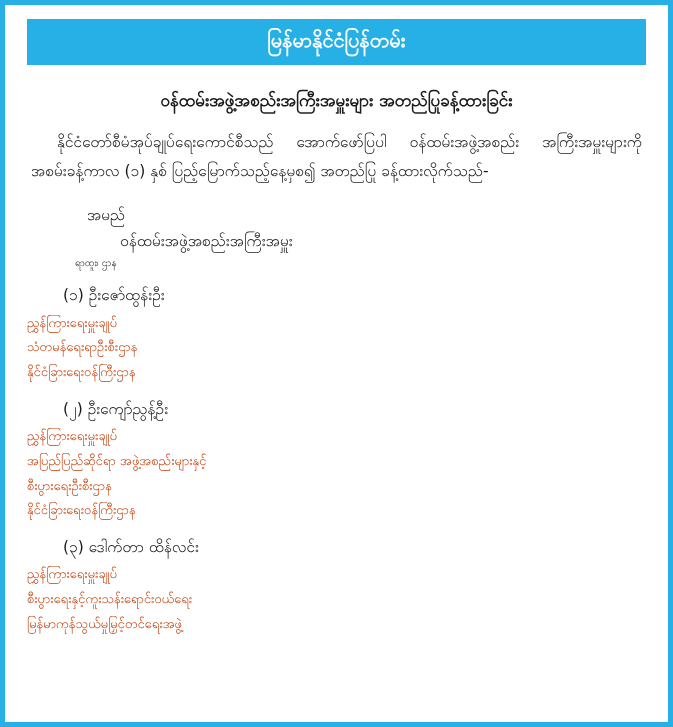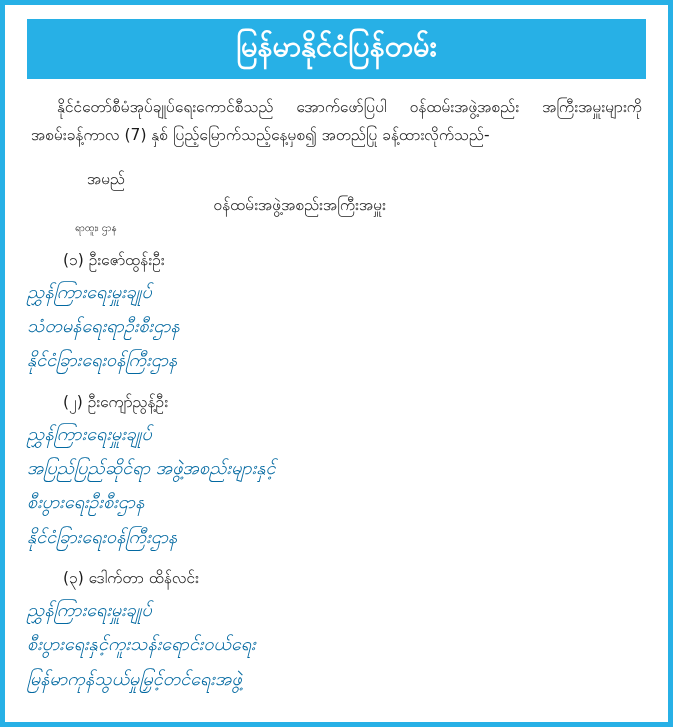--- a/index.html
+++ b/index.html
@@ -27,21 +27,21 @@
     top: 0;
     right: 0;
     bottom: 0;
     padding: 14px 22px 10px 22px;
     box-sizing: border-box;
   }
   .title-band {
     background: #27b0e6;
     color: #ffffff;
     text-align: center;
-    font-size: 29px;
+    font-size: 20px;
     font-weight: bold;
     line-height: 1.5;
     padding: 6px 0 10px 0;
     letter-spacing: 0px;
   }
   .subtitle {
     color: #1a1a1a;
     text-align: center;
     font-size: 17px;
     font-weight: bold;
@@ -73,21 +73,21 @@
   .col-right {
     width: 58%;
     box-sizing: border-box;
   }
   .col-head-text {
     font-size: 15.5px;
     color: #1a1a1a;
     line-height: 1.7;
   }
   .col-head-text.center {
-    text-align: right;
+    text-align: center;
   }
   .col-head-sub {
     font-size: 10px;
     color: #1a1a1a;
     line-height: 1.7;
     padding-left: 48px;
   }
   .entries {
     margin-top: 10px;
   }
@@ -101,40 +101,40 @@
     box-sizing: border-box;
     padding-left: 36px;
     font-size: 15.5px;
     color: #1a1a1a;
     line-height: 1.9;
     white-space: nowrap;
   }
   .entry-pos {
     width: 58%;
     box-sizing: border-box;
-    font-size: 18px;
-    color: #0369a1;
+    font-size: 13px;
+    color: #c2410c;
     line-height: 1.9;
-    font-style: italic;
   }
   .entry-pos div {
     white-space: nowrap;
   }
 </style>
 </head>
 <body>
 
 <div class="page">
   <div class="inner">
 
     <div class="title-band">မြန်မာနိုင်ငံပြန်တမ်း</div>
 
+    <div class="subtitle">ဝန်ထမ်းအဖွဲ့အစည်းအကြီးအမှူးများ အတည်ပြုခန့်ထားခြင်း</div>
 
     <div class="body-para">
-      <span class="ind"></span><span>နိုင်ငံတော်စီမံအုပ်ချုပ်ရေးကောင်စီသည် အောက်ဖော်ပြပါ ဝန်ထမ်းအဖွဲ့အစည်း အကြီးအမှူးများကို အစမ်းခန့်ကာလ (7) နှစ် ပြည့်မြောက်သည့်နေ့မှစ၍ အတည်ပြု ခန့်ထားလိုက်သည်-</span>
+      <span class="ind"></span><span>နိုင်ငံတော်စီမံအုပ်ချုပ်ရေးကောင်စီသည် အောက်ဖော်ပြပါ ဝန်ထမ်းအဖွဲ့အစည်း အကြီးအမှူးများကို အစမ်းခန့်ကာလ (၁) နှစ် ပြည့်မြောက်သည့်နေ့မှစ၍ အတည်ပြု ခန့်ထားလိုက်သည်-</span>
     </div>
 
     <div class="columns-head">
       <div class="col-left">
         <div class="col-head-text">အမည်</div>
       </div>
       <div class="col-right">
         <div class="col-head-text center">ဝန်ထမ်းအဖွဲ့အစည်းအကြီးအမှူး</div>
         <div class="col-head-sub">ရာထူး၊ ဌာန</div>
       </div>

